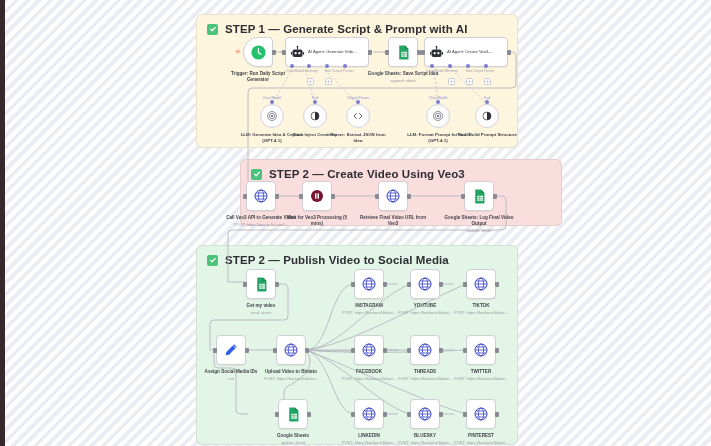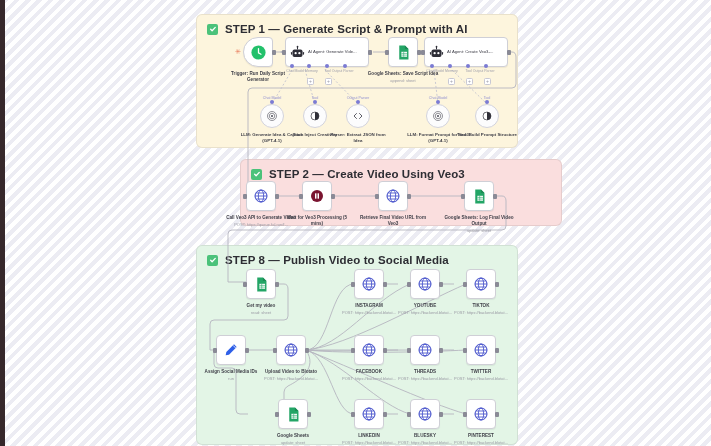--- a/index.html
+++ b/index.html
@@ -203,21 +203,21 @@
     </div>
   </div>
 
   <div class="step" id="step3">
     <div class="step-title">
       <span class="check-box">
         <svg class="icon-svg" width="8" height="8" viewBox="0 0 12 12">
             <path d="M2.5 6.3l2.2 2.3 4.7-5" stroke="#fff" stroke-width="1.9" fill="none" stroke-linecap="round" stroke-linejoin="round"></path>
           </svg>
       </span>
-      <span>STEP 8 — Publish Video to Social Media</span>
+      <span>STEP 2 — Publish Video to Social Media</span>
     </div>
   </div>
 
   <svg id="wires">
     <g fill="none" stroke="#b5b5bf" stroke-width="0.9">
 
       <path d="M273 52 H285"></path>
       <path d="M373 52 H388"></path>
       <path d="M408 52 H424"></path>
 

